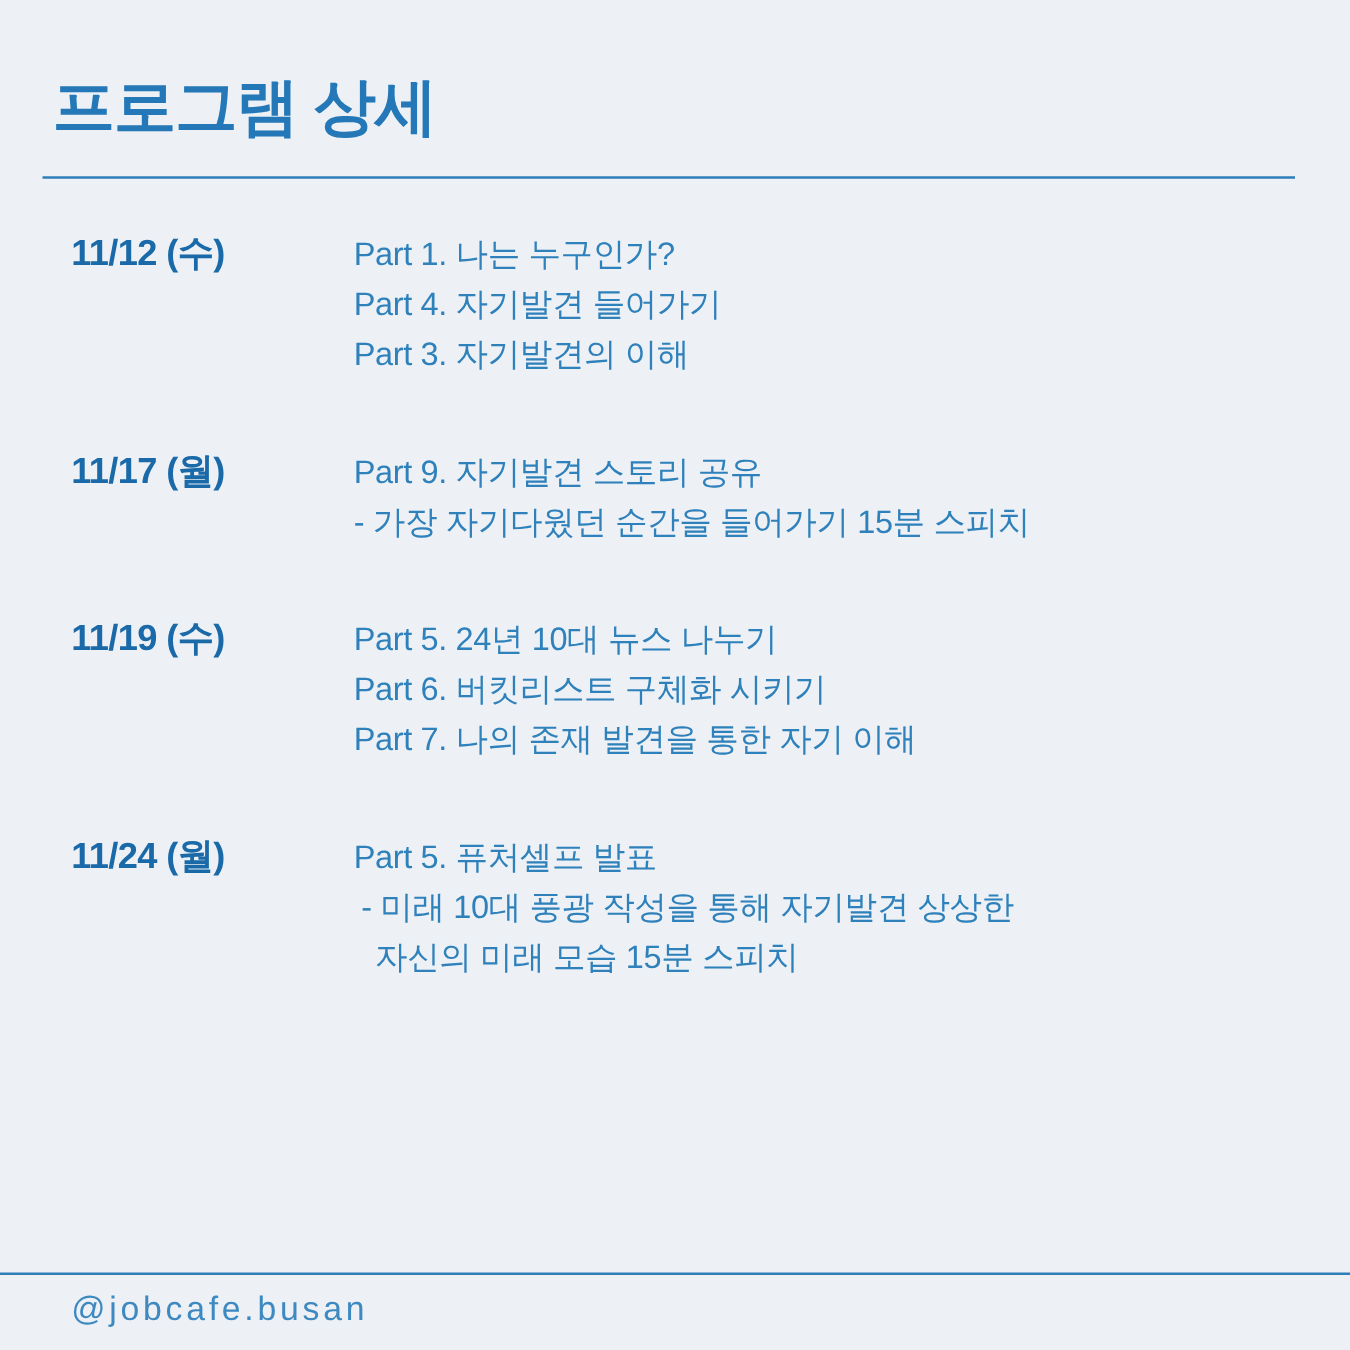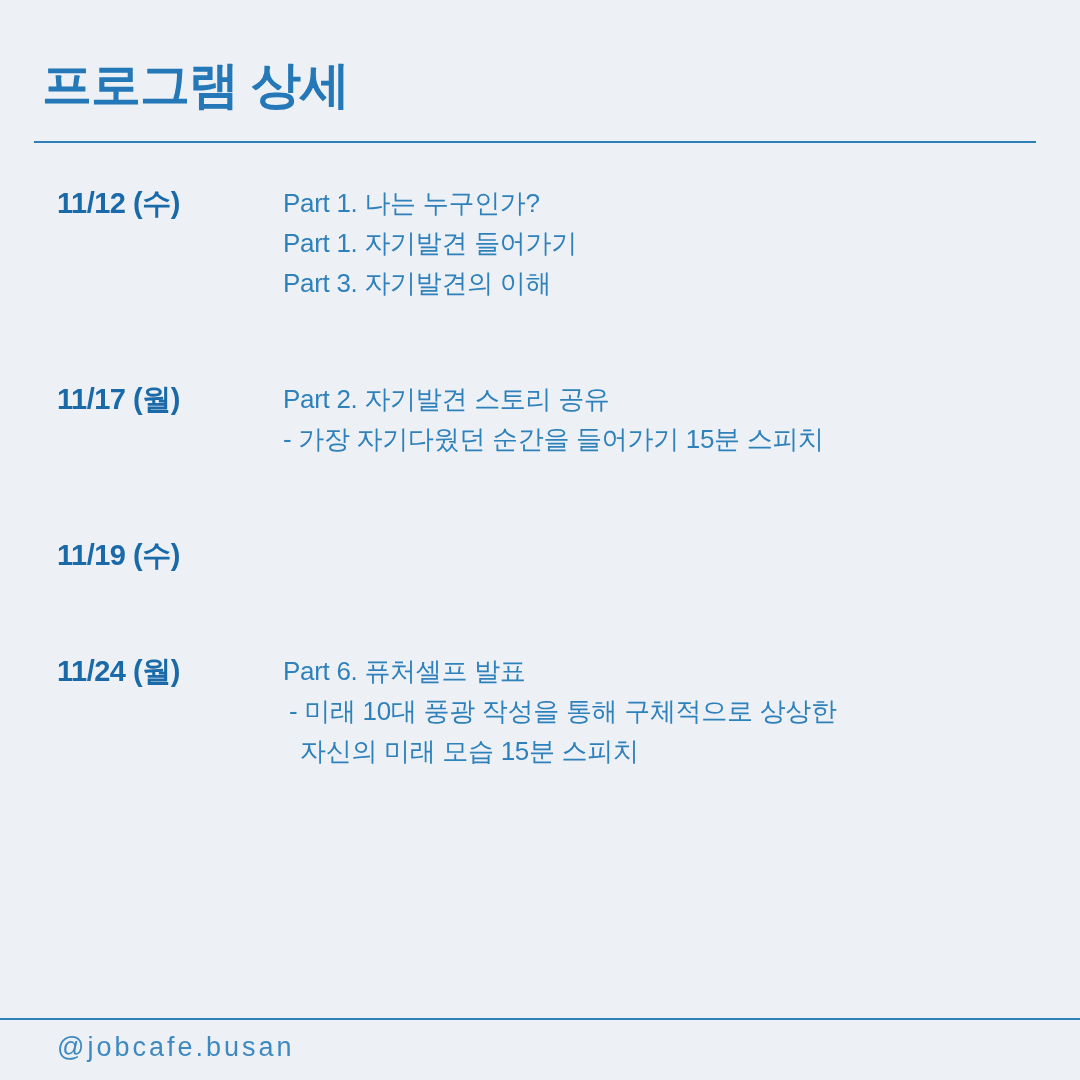--- a/index.html
+++ b/index.html
@@ -34,21 +34,21 @@
     height: 2px;
     background: var(--rule, #2e7eb8);
   }
   .sessions {
     position: absolute;
     left: 57px;
     top: 183px;
     right: 20px;
     display: flex;
     flex-direction: column;
-    gap: 76px;
+    gap: 54px;
   }
   .session {
     display: flex;
     align-items: flex-start;
   }
   .session-date {
     width: 226px;
     flex: 0 0 226px;
     font-size: 29px;
     font-weight: 700;
@@ -97,39 +97,44 @@
 
 <div class="canvas" style="--bg: #edf1f5; --title: #2478b7; --rule: #2e7eb8; --date: #1a69a8; --body: #2f81bb; --footer: #3f89c1;">
   <h1 class="title">프로그램 상세</h1>
   <div class="rule"></div>
 
   <div class="sessions" id="sessions">
       <div class="session">
         <div class="session-date">11/12 (수)</div>
         <div class="session-lines">
           <div class="line indent-0">Part 1. 나는 누구인가?</div>
-          <div class="line indent-0">Part 1. 자기발견 들어가기</div>
+          <div class="line indent-0">Part 4. 자기발견 들어가기</div>
           <div class="line indent-0">Part 3. 자기발견의 이해</div>
         </div>
       </div>
       <div class="session">
         <div class="session-date">11/17 (월)</div>
         <div class="session-lines">
-          <div class="line indent-0">Part 2. 자기발견 스토리 공유</div>
+          <div class="line indent-0">Part 9. 자기발견 스토리 공유</div>
           <div class="line indent-0">- 가장 자기다웠던 순간을 들어가기 15분 스피치</div>
         </div>
       </div>
       <div class="session">
         <div class="session-date">11/19 (수)</div>
+        <div class="session-lines">
+          <div class="line indent-0">Part 5. 24년 10대 뉴스 나누기</div>
+          <div class="line indent-0">Part 6. 버킷리스트 구체화 시키기</div>
+          <div class="line indent-0">Part 7. 나의 존재 발견을 통한 자기 이해</div>
+        </div>
       </div>
       <div class="session">
         <div class="session-date">11/24 (월)</div>
         <div class="session-lines">
-          <div class="line indent-0">Part 6. 퓨처셀프 발표</div>
-          <div class="line indent-1">- 미래 10대 풍광 작성을 통해 구체적으로 상상한</div>
+          <div class="line indent-0">Part 5. 퓨처셀프 발표</div>
+          <div class="line indent-1">- 미래 10대 풍광 작성을 통해 자기발견 상상한</div>
           <div class="line indent-2">자신의 미래 모습 15분 스피치</div>
         </div>
       </div>
     </div>
 
   <div class="footer-rule"></div>
   <div class="footer">
     <span class="footer-handle">@jobcafe.busan</span>
   </div>
 </div>

